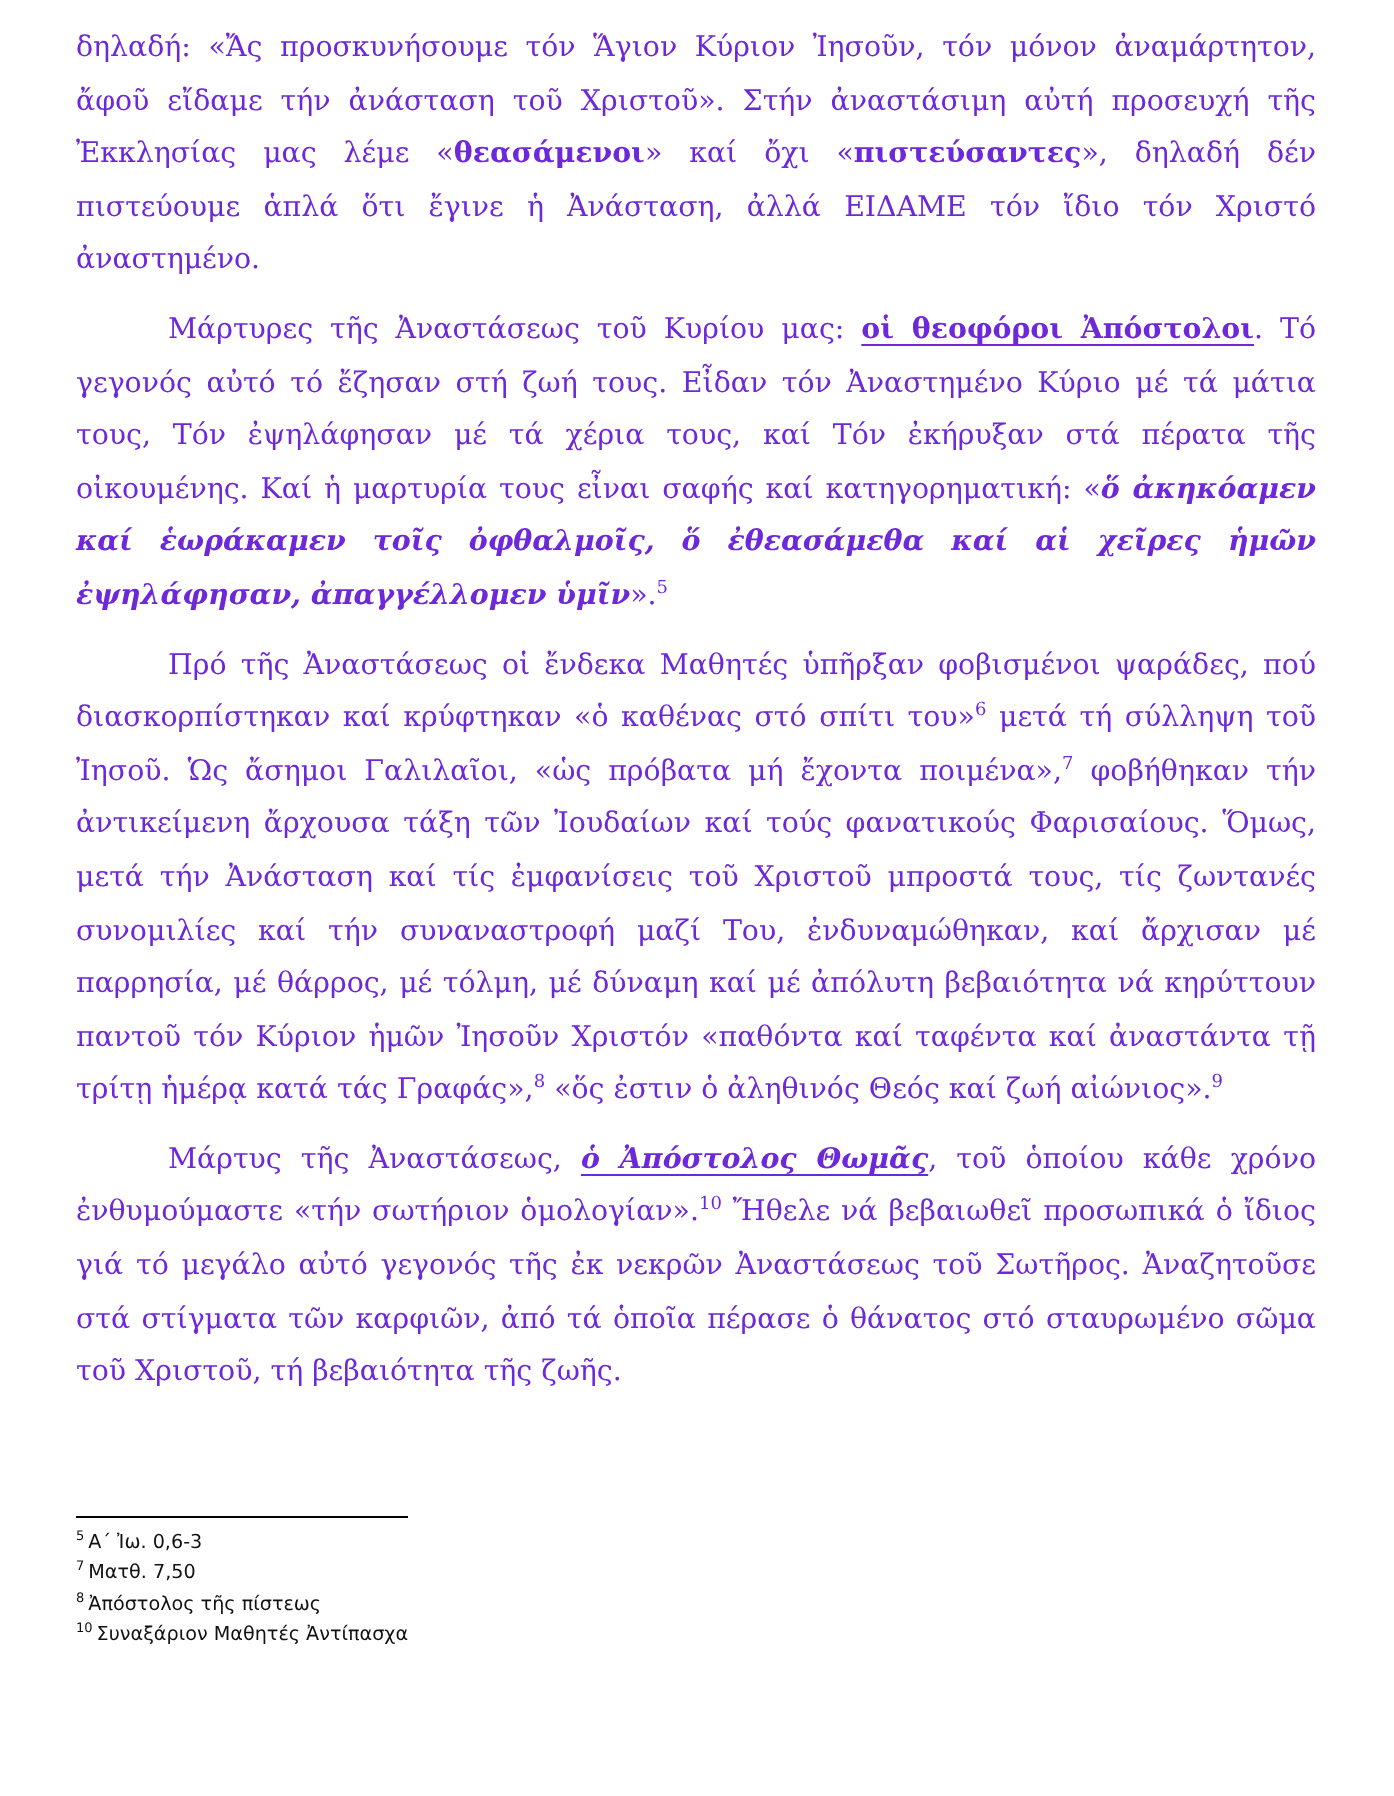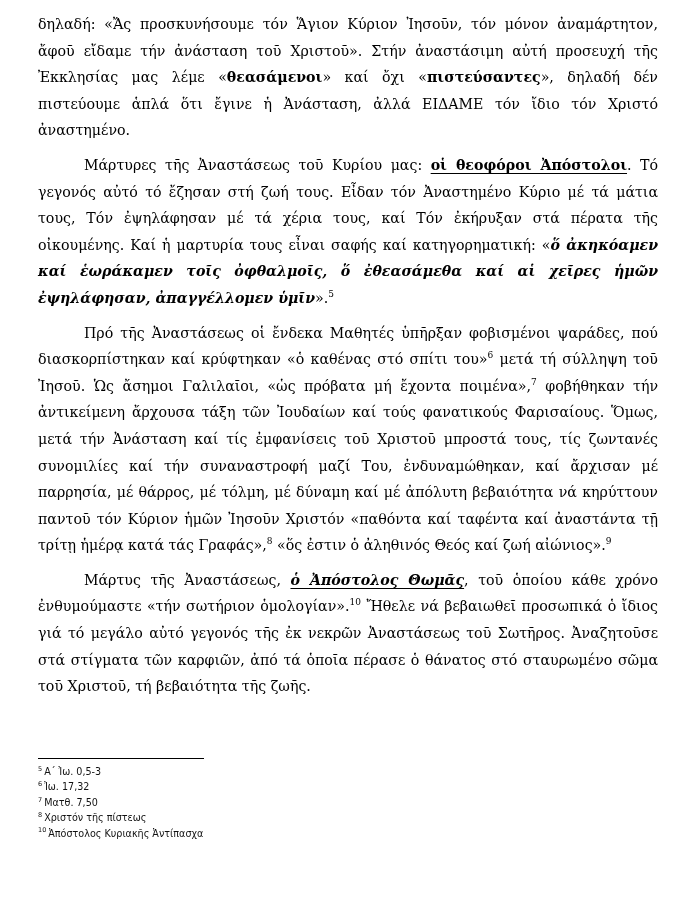--- a/index.html
+++ b/index.html
@@ -1,20 +1,20 @@
 <!DOCTYPE html>
 <html><head>
 <meta charset="utf-8">
 <style>
   html, body { margin: 0; padding: 0; background: #ffffff; }
   body { width: 697px; height: 898px; position: relative; overflow: hidden; }
   .page {
     position: absolute; left: 38px; top: 11px; width: 620px;
     font-family: "DejaVu Serif", "Liberation Serif", serif;
-    font-size: 14.2px; color: #000000;
+    font-size: 14.2px; color: #6d28d9;
   }
   .para {
     margin: 0 0 8px 0;
     line-height: 26.6px;
     text-align: justify;
     text-align-last: left;
   }
   .para.indent { text-indent: 46px; }
   .b { font-weight: bold; }
   .i { }
@@ -38,18 +38,17 @@
 <div class="page">
   <p class="para"><span class="">δηλαδή: «Ἄς προσκυνήσουμε τόν Ἅγιον Κύριον Ἰησοῦν, τόν μόνον ἀναμάρτητον, ἄφοῦ εἴδαμε τήν ἀνάσταση τοῦ Χριστοῦ». Στήν ἀναστάσιμη αὐτή προσευχή τῆς Ἐκκλησίας μας λέμε «</span><span class="b">θεασάμενοι</span><span class="">» καί ὄχι «</span><span class="b">πιστεύσαντες</span><span class="">», δηλαδή δέν πιστεύουμε ἁπλά ὅτι ἔγινε ἡ Ἀνάσταση, ἀλλά ΕΙΔΑΜΕ τόν ἴδιο τόν Χριστό ἀναστημένο.</span></p>
   <p class="para indent"><span class="">Μάρτυρες τῆς Ἀναστάσεως τοῦ Κυρίου μας: </span><span class="b u">οἱ θεοφόροι Ἀπόστολοι</span><span class="">. Τό γεγονός αὐτό τό ἔζησαν στή ζωή τους. Εἶδαν τόν Ἀναστημένο Κύριο μέ τά μάτια τους, Τόν ἐψηλάφησαν μέ τά χέρια τους, καί Τόν ἐκήρυξαν στά πέρατα τῆς οἰκουμένης. Καί ἡ μαρτυρία τους εἶναι σαφής καί κατηγορηματική: «</span><span class="bi">ὅ ἀκηκόαμεν καί ἑωράκαμεν τοῖς ὀφθαλμοῖς, ὅ ἐθεασάμεθα καί αἱ χεῖρες ἡμῶν ἐψηλάφησαν, ἀπαγγέλλομεν ὑμῖν</span><span class="">».</span><sup class="fn">5</sup></p>
   <p class="para indent"><span class="">Πρό τῆς Ἀναστάσεως οἱ ἔνδεκα Μαθητές ὑπῆρξαν φοβισμένοι ψαράδες, πού διασκορπίστηκαν καί κρύφτηκαν «ὁ καθένας στό σπίτι του»</span><sup class="fn">6</sup><span class=""> μετά τή σύλληψη τοῦ Ἰησοῦ. Ὡς ἄσημοι Γαλιλαῖοι, </span><span class="i">«ὡς πρόβατα μή ἔχοντα ποιμένα»,</span><sup class="fn">7</sup><span class=""> φοβήθηκαν τήν ἀντικείμενη ἄρχουσα τάξη τῶν Ἰουδαίων καί τούς φανατικούς Φαρισαίους. Ὅμως, μετά τήν Ἀνάσταση καί τίς ἐμφανίσεις τοῦ Χριστοῦ μπροστά τους, τίς ζωντανές συνομιλίες καί τήν συναναστροφή μαζί Του, ἐνδυναμώθηκαν, καί ἄρχισαν μέ παρρησία, μέ θάρρος, μέ τόλμη, μέ δύναμη καί μέ ἀπόλυτη βεβαιότητα νά κηρύττουν παντοῦ τόν Κύριον ἡμῶν Ἰησοῦν Χριστόν </span><span class="i">«παθόντα καί ταφέντα καί ἀναστάντα τῇ τρίτῃ ἡμέρᾳ κατά τάς Γραφάς»,</span><sup class="fn">8</sup><span class=""> </span><span class="i">«ὅς ἐστιν ὁ ἀληθινός Θεός καί ζωή αἰώνιος».</span><sup class="fn">9</sup></p>
   <p class="para indent"><span class="">Μάρτυς τῆς Ἀναστάσεως, </span><span class="bi u">ὁ Ἀπόστολος Θωμᾶς</span><span class="">, τοῦ ὁποίου κάθε χρόνο ἐνθυμούμαστε </span><span class="i">«τήν σωτήριον ὁμολογίαν».</span><sup class="fn">10</sup><span class=""> Ἤθελε νά βεβαιωθεῖ προσωπικά ὁ ἴδιος γιά τό μεγάλο αὐτό γεγονός τῆς ἐκ νεκρῶν Ἀναστάσεως τοῦ Σωτῆρος. Ἀναζητοῦσε στά στίγματα τῶν καρφιῶν, ἀπό τά ὁποῖα πέρασε ὁ θάνατος στό σταυρωμένο σῶμα τοῦ Χριστοῦ, τή βεβαιότητα τῆς ζωῆς.</span></p>
 </div>
 
 <div class="sep"></div>
 
 <div class="footnotes">
-  <div class="footnote"><sup>5</sup><span>Α΄ Ἰω. 0,5-3</span></div>
-  <div class="footnote"><sup>6</sup><span>Ἰω. 17,32</span></div>
+  <div class="footnote"><sup>5</sup><span>Α΄ Ἰω. 0,6-3</span></div>
   <div class="footnote"><sup>7</sup><span>Ματθ. 7,50</span></div>
-  <div class="footnote"><sup>8</sup><span>Χριστόν τῆς πίστεως</span></div>
-  <div class="footnote"><sup>10</sup><span>Ἀπόστολος Κυριακῆς Ἀντίπασχα</span></div>
+  <div class="footnote"><sup>8</sup><span>Ἀπόστολος τῆς πίστεως</span></div>
+  <div class="footnote"><sup>10</sup><span>Συναξάριον Μαθητές Ἀντίπασχα</span></div>
 </div>
 
 </body></html>

